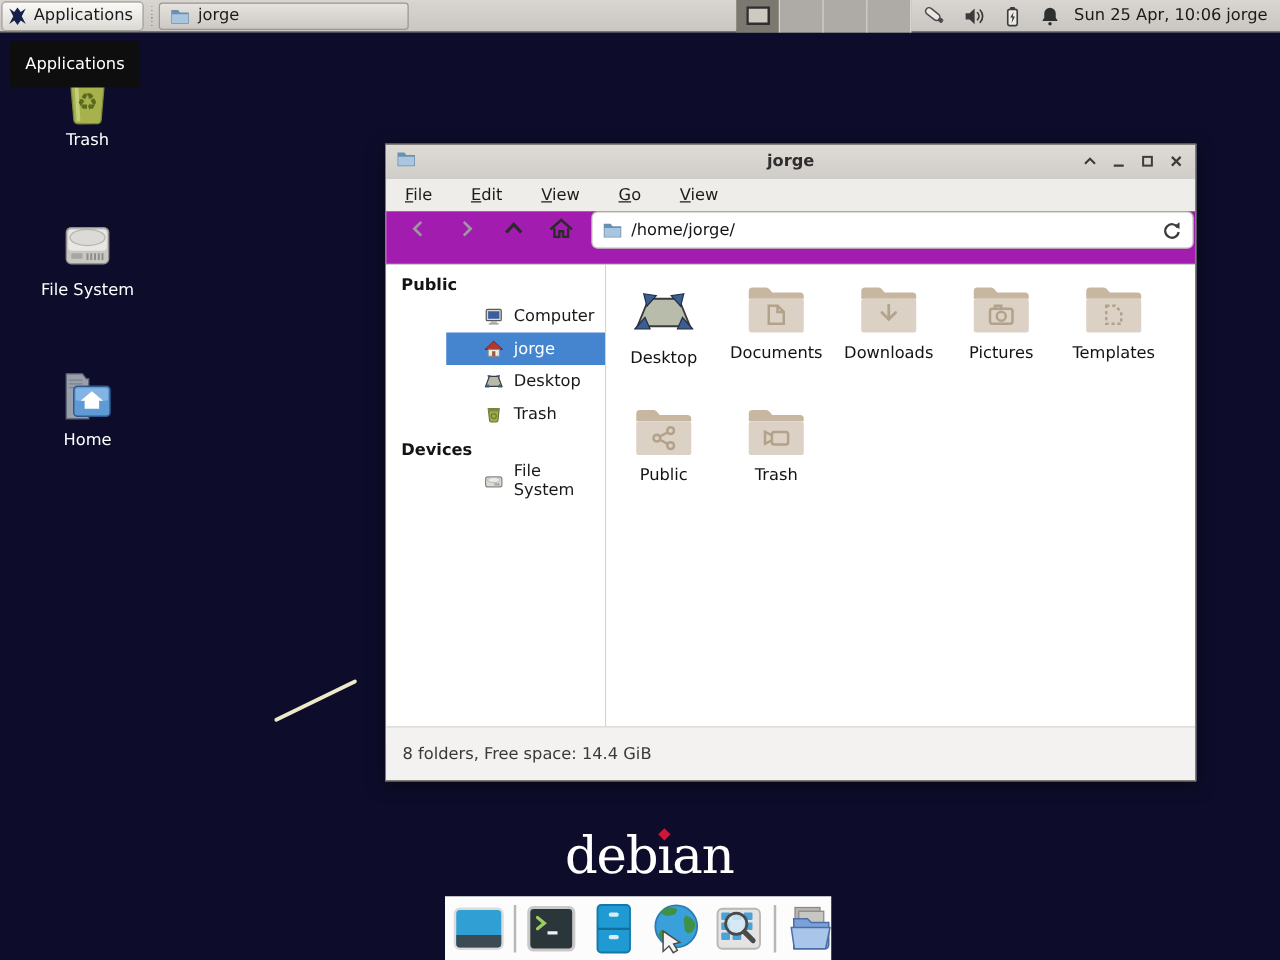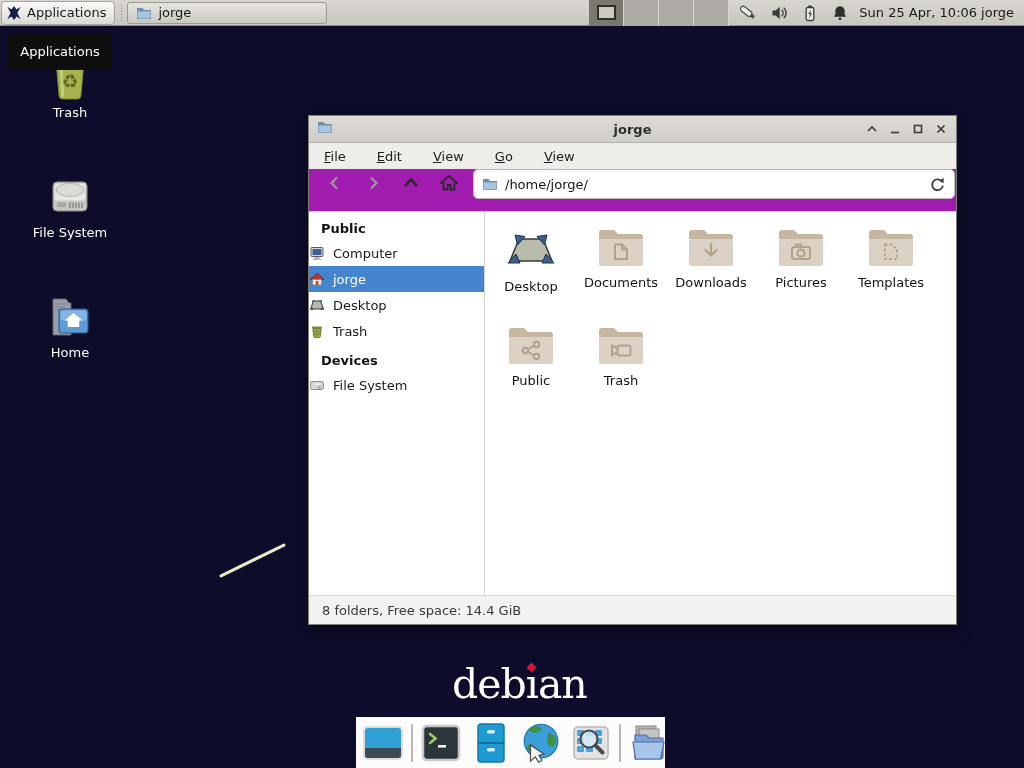--- a/index.html
+++ b/index.html
@@ -59,29 +59,29 @@
   .toolbar { position:absolute; left:0; top:53px; right:0; height:43px; background:#a21caf;
     border-bottom:1px solid #d2d0cb; display:flex; align-items:flex-start; }
   .navbtn { width:28px; height:28px; margin-left:10px; display:flex; align-items:center; justify-content:center; }
   .navbtn:first-child { margin-left:12px; }
   .pathbar { margin-left:10px; width:482px; height:30px; background:#fff; border:1px solid #bcb9b4;
     border-radius:5px; display:flex; align-items:center; padding:0 8px; }
   .pathbar .ptext { font-size:13px; color:#141414; margin-left:7px; flex:1; }
   .content { position:absolute; left:0; top:96px; right:0; bottom:29px; display:flex; }
   .sidebar { width:176px; border-right:1px solid #d5d3ce; background:#fff; padding-top:6px; }
   .side-header { height:22px; line-height:22px; padding-left:12px; font-weight:bold; font-size:13px; color:#141414; }
-  .side-item { height:26px; display:flex; align-items:center; gap:8px; padding-left:0; font-size:13px; color:#1a1a1a; }
+  .side-item { height:26px; display:flex; align-items:center; gap:8px; padding-left:30px; font-size:13px; color:#1a1a1a;margin-left:48px; }
   .side-item.selected { background:#4584cf; color:#fff; }
   .side-item svg { flex:none; }
   .devices-gap { height:6px; }
   .files { flex:1; background:#fff; padding:12px 0 0 1px; display:flex; flex-wrap:wrap; align-content:flex-start; }
   .fcell { width:90px; height:98px; text-align:center; }
   .fcell svg { display:block; margin:2px auto 0; }
   .flabel { margin-top:5px; font-size:13px; color:#141414; }
-  .statusbar { position:absolute; left:0; bottom:0; right:0; height:29px; background:#f3f2f0;
+  .statusbar { position:absolute; left:0; bottom:0; right:0; height:43px; background:#f3f2f0;
     border-top:1px solid #d8d6d1; display:flex; align-items:center; padding-left:13px;
     font-size:13px; color:#3a3a3a; }
 
   
   .debian { position:absolute; left:452px; top:660px; color:#fff; font-family:"DejaVu Serif", serif;
     font-size:41px; letter-spacing:-1px; z-index:4; }
   .debian .di { position:relative; display:inline-block; }
   .debian .di::after { content:""; position:absolute; left:2px; top:4px; width:7px; height:7px;
     background:#d0153a; transform:rotate(45deg); }
 

